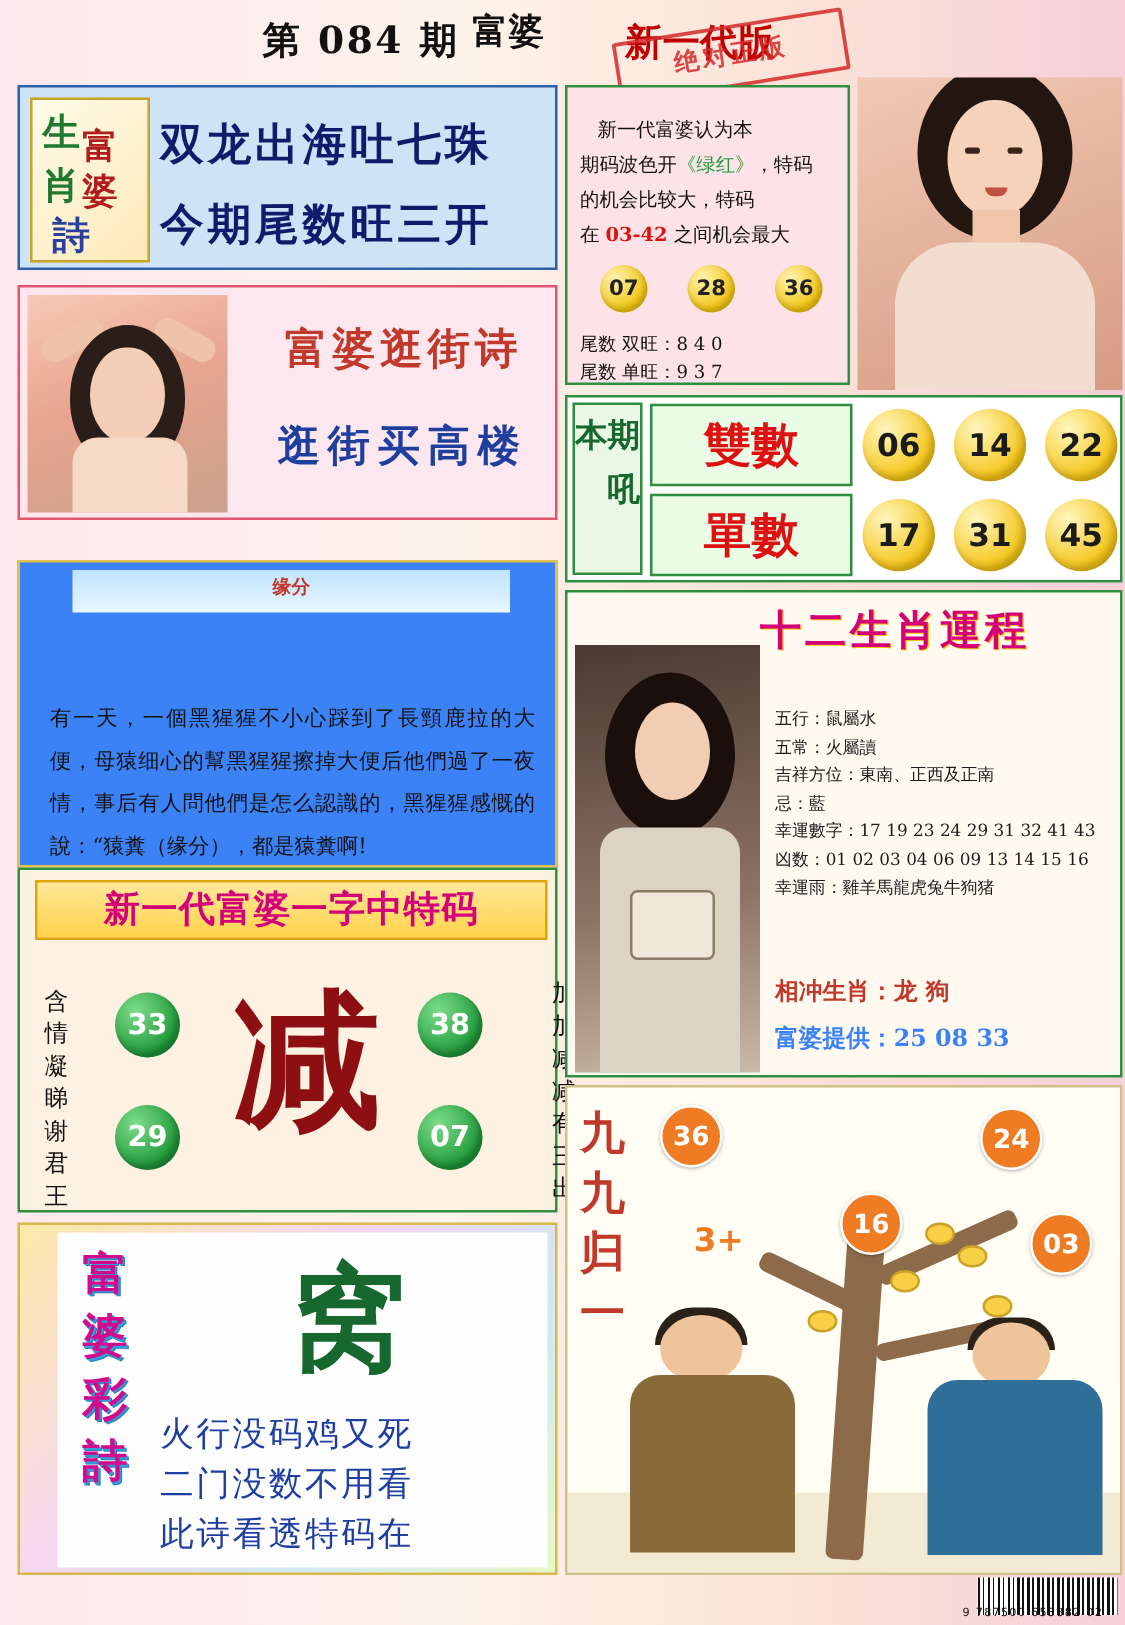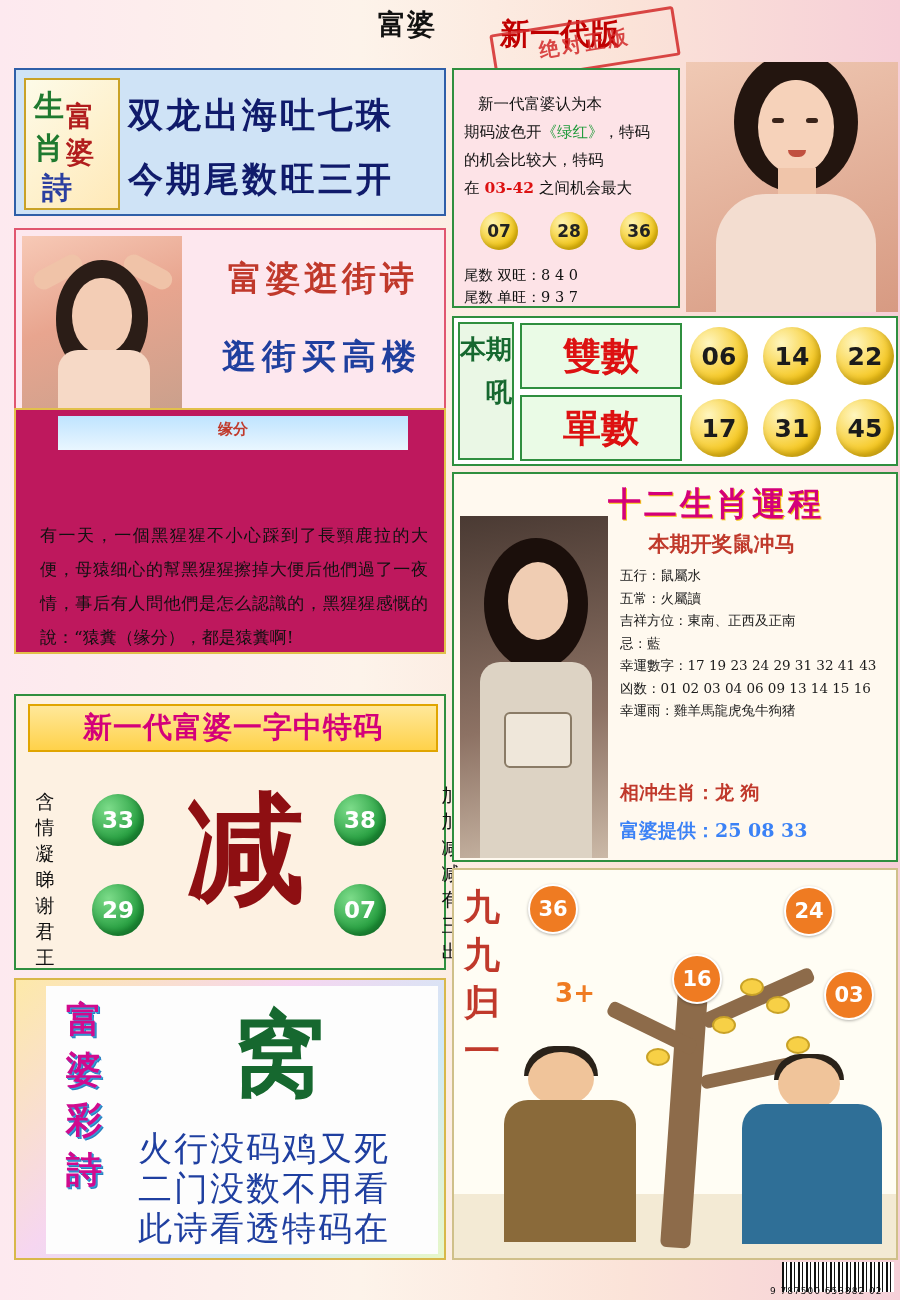--- a/index.html
+++ b/index.html
@@ -49,21 +49,21 @@
   .b2 .photo .face{position:absolute;left:50px;top:42px;width:60px;height:76px;border-radius:30px/40px;background:#f3cdb5;}
   .b2 .photo .arm1{position:absolute;left:10px;top:26px;width:52px;height:20px;border-radius:10px;background:#f0c3a8;transform:rotate(-28deg);}
   .b2 .photo .arm2{position:absolute;left:100px;top:26px;width:52px;height:20px;border-radius:10px;background:#f0c3a8;transform:rotate(28deg);}
   .b2 .photo .body{position:absolute;left:36px;top:114px;width:92px;height:62px;border-radius:20px 20px 0 0;background:#f6d9c6;}
   .b2 .t1{position:absolute;left:212px;top:26px;font-size:34px;font-weight:bold;color:#c0392b;
     font-family:"DejaVu Serif","Liberation Serif",serif;letter-spacing:4px;}
   .b2 .t2{position:absolute;left:206px;top:104px;font-size:34px;font-weight:bold;color:#1f3f9e;
     font-family:"DejaVu Serif","Liberation Serif",serif;letter-spacing:6px;}
 
   
-  .b3{left:14px;top:408px;width:432px;height:246px;background:#be185d;border:2px solid #e2c04a;}
+  .b3{left:14px;top:448px;width:432px;height:246px;background:#3b82f6;border:2px solid #e2c04a;}
   .b3 .bar{position:absolute;left:42px;top:6px;width:350px;height:34px;
     background:linear-gradient(180deg,#bfe4ff,#e9f6ff);}
   .b3 .bar-t{position:absolute;left:0;top:4px;width:350px;text-align:center;font-size:15px;color:#c0392b;font-weight:bold;}
   .b3 .note{position:absolute;left:20px;top:44px;width:392px;text-align:center;font-size:12.5px;color:#000;}
   .b3 .story{position:absolute;left:24px;top:80px;width:388px;font-size:17px;line-height:34px;color:#111;
     font-family:"DejaVu Serif","Liberation Serif",serif;text-align:justify;margin-top:28px;}
 
   
   .b4{left:14px;top:694px;width:432px;height:276px;background:#fdf1e2;border:2px solid #2f8f3f;}
   .b4 .title{position:absolute;left:12px;top:8px;width:406px;height:44px;
@@ -88,21 +88,21 @@
 
   
   .b5{left:14px;top:978px;width:432px;height:282px;
     background:linear-gradient(135deg,#fde9a9,#f6d6f0 40%,#cfe9f7 70%,#e7f7c8);border:2px solid #d8b84a;}
   .b5 .inner{position:absolute;left:30px;top:6px;width:392px;height:268px;background:#fdfdfd;}
   .b5 .vtitle{position:absolute;left:44px;top:14px;width:48px;font-size:36px;line-height:50px;font-weight:bold;
     color:#d10a8e;font-family:"DejaVu Serif","Liberation Serif",serif;text-align:center;
     text-shadow:1px 1px 0 #32a0d8,2px 2px 0 #2b7fc0;}
   .b5 .bigword{position:absolute;left:188px;top:22px;width:150px;text-align:center;font-size:92px;font-weight:bold;
     color:#16682f;font-family:"DejaVu Serif","Liberation Serif",serif;line-height:104px;}
-  .b5 .poem{position:absolute;left:122px;top:148px;width:300px;font-size:34px;line-height:40px;
+  .b5 .poem{position:absolute;left:112px;top:148px;width:300px;font-size:27px;line-height:40px;
     color:#1f3fa0;font-family:"DejaVu Serif","Liberation Serif",serif;letter-spacing:2px;}
 
   
   
   .r1{left:452px;top:68px;width:228px;height:240px;background:#fde3e7;border:2px solid #2f8f3f;}
   .r1 .ln{position:absolute;left:10px;font-size:15.5px;color:#111;
     font-family:"DejaVu Serif","Liberation Serif",serif;}
   .r1 .n1{top:24px;left:24px;}
   .r1 .n2{top:52px;}
   .r1 .n3{top:80px;}
@@ -200,20 +200,21 @@
   .barcode{position:absolute;left:782px;top:1262px;width:112px;height:30px;
     background:repeating-linear-gradient(90deg,#111 0 2px,#fff 2px 4px,#111 4px 5px,#fff 5px 8px);}
   .barnum{position:absolute;left:770px;top:1286px;font-size:9px;color:#111;letter-spacing:1px;}
 </style>
 </head>
 <body>
 
 <div class="page">
 
   <div class="header">
+    <div class="hdr-issue">第 084 期</div>
     <div class="hdr-title">富婆</div>
     <div class="hdr-sub">新一代版</div>
     <div class="stamp">绝对正版</div>
   </div>
 
   <div class="blk b1">
     <div class="badge">
       <span class="s1">生</span>
       <span class="s2">富</span>
       <span class="s3">肖</span>
@@ -312,21 +313,20 @@
   </div>
 
   <div class="blk r3">
     <div class="photo">
       <div class="hair"></div>
         <div class="face"></div>
         <div class="shirt"></div>
         <div class="logo"></div>
     </div>
     <div class="title">十二生肖運程</div>
-    <div class="sub">本期开奖鼠冲马</div>
     <div class="rows">
       <div>五行：鼠屬水</div>
       <div>五常：火屬讀</div>
       <div>吉祥方位：東南、正西及正南</div>
       <div>忌：藍</div>
       <div>幸運數字：17 19 23 24 29 31 32 41 43</div>
       <div>凶数：01 02 03 04 06 09 13 14 15 16</div>
       <div>幸運雨：雞羊馬龍虎兔牛狗猪</div>
     </div>
     <div class="conflict">

